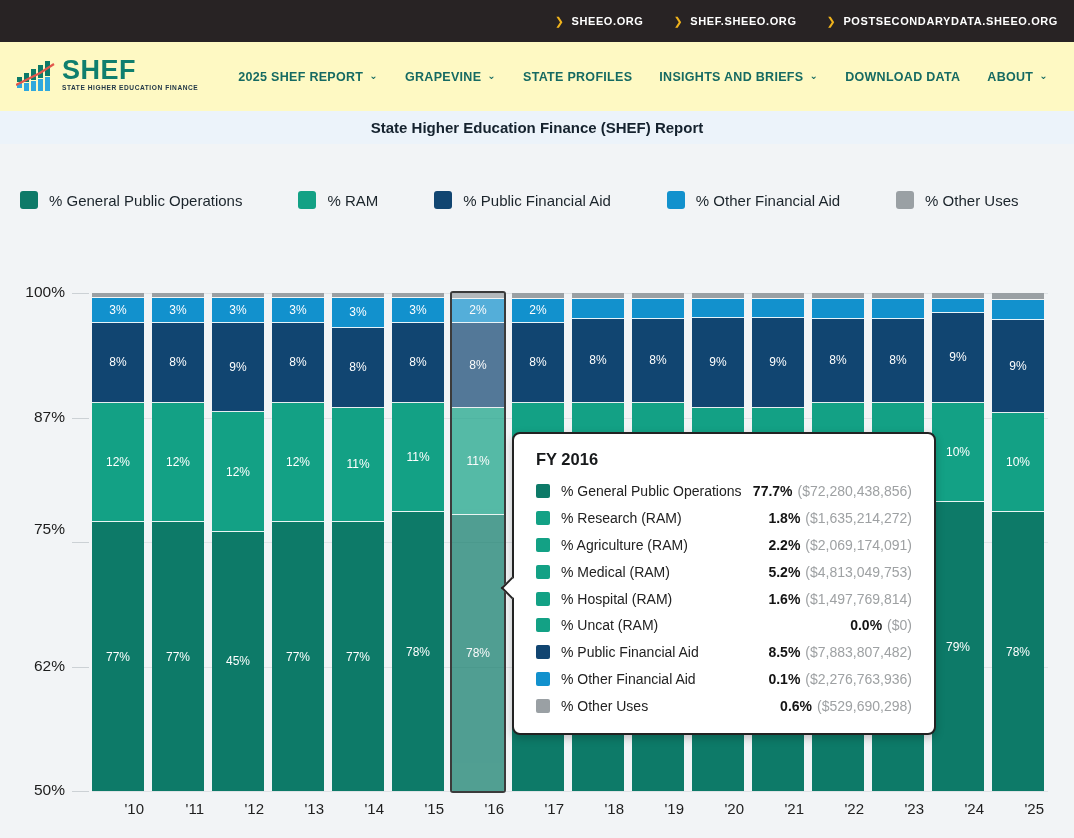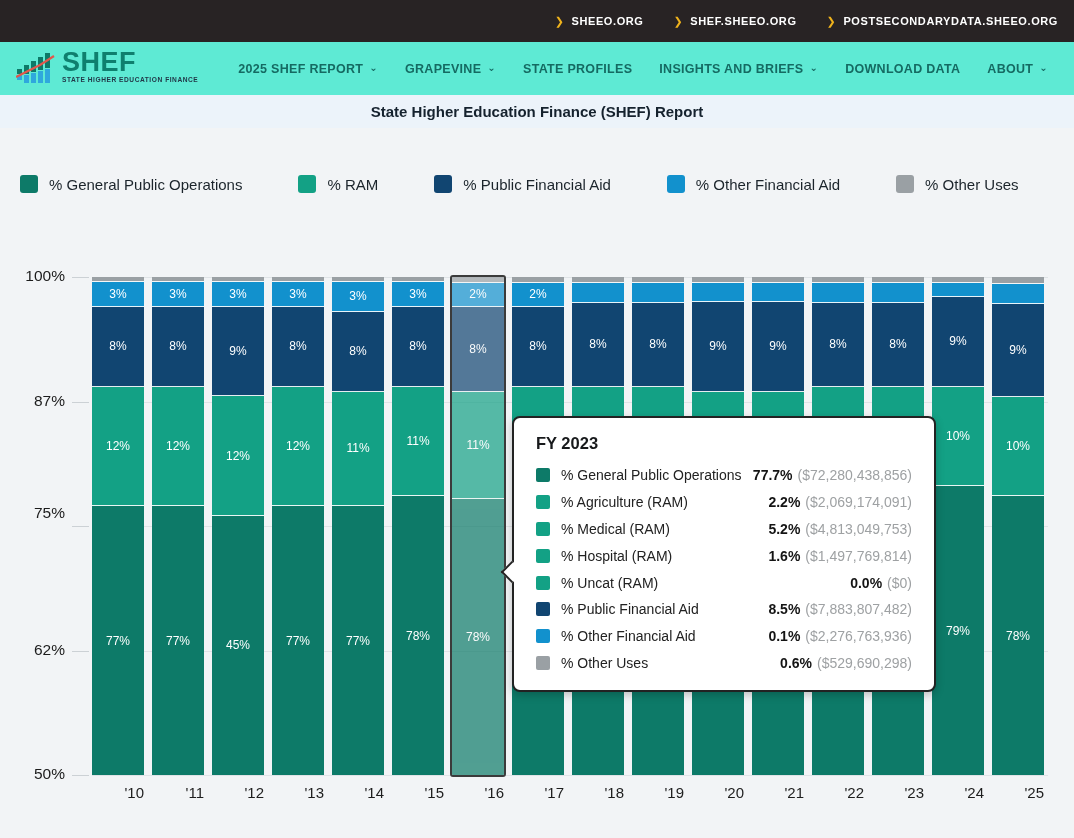--- a/index.html
+++ b/index.html
@@ -8,21 +8,21 @@
   .page { position:relative; width:1074px; height:838px; }
 
   
   .topbar { height:42px; background:#282324; display:flex; align-items:center;
             justify-content:flex-end; gap:30px; padding-right:16px; }
   .topbar .tlink { display:flex; align-items:center; gap:7px; color:#fff;
                    font-size:11px; font-weight:bold; letter-spacing:.6px; cursor:pointer; }
   .topbar .chev { color:#f0b31c; font-size:11px; font-weight:bold; }
 
   
-  .header { height:53px; background:#5eead4; display:flex; align-items:center;
+  .header { height:69px; background:#fef9c3; display:flex; align-items:center;
             justify-content:space-between; padding:0 26px 0 16px; }
   .logo { display:flex; align-items:flex-start; gap:6px; }
   .logo-text-wrap { display:flex; flex-direction:column; }
   .logo-title { color:#0f7f6e; font-size:27px; font-weight:bold; letter-spacing:.5px; line-height:26px; }
   .logo-sub { color:#223848; font-size:6.6px; font-weight:bold; letter-spacing:.55px; margin-top:1px; }
   .nav { display:flex; align-items:center; gap:27px; }
   .nav-item { color:#156a62; font-size:12.5px; font-weight:bold; letter-spacing:.3px;
               display:flex; align-items:center; gap:6px; cursor:pointer; white-space:nowrap; }
   .nav-item .dd { font-size:10px; transform:translateY(-1px); }
 
@@ -302,30 +302,36 @@
           <div class="seg" style="height: 19.92px; flex: 0 0 19.92px; background: rgb(18, 145, 205);"></div>
           <div class="seg" style="height: 92.628px; flex: 0 0 92.628px; background: rgb(17, 69, 113);">9%</div>
           <div class="seg" style="height: 99.6px; flex: 0 0 99.6px; background: rgb(19, 161, 133);">10%</div>
           <div class="seg" style="height: 278.88px; flex: 0 0 278.88px; background: rgb(13, 122, 104);">78%</div>
         </div>
         <div class="xlabel" style="left: 992px; top: 656px;">'25</div>
       </div>
 
     <div class="tooltip">
       <div class="tt-arrow"></div>
-      <div class="tt-title">FY 2023</div>
+      <div class="tt-title">FY 2016</div>
       <div>
           <div class="tt-row">
             <span class="tt-swatch" style="background:#0d7a68"></span>
             <span class="tt-name">% General Public Operations</span>
             <span class="tt-pct">77.7%</span>
             <span class="tt-amt">($72,280,438,856)</span>
           </div>
           <div class="tt-row">
             <span class="tt-swatch" style="background:#13a185"></span>
+            <span class="tt-name">% Research (RAM)</span>
+            <span class="tt-pct">1.8%</span>
+            <span class="tt-amt">($1,635,214,272)</span>
+          </div>
+          <div class="tt-row">
+            <span class="tt-swatch" style="background:#13a185"></span>
             <span class="tt-name">% Agriculture (RAM)</span>
             <span class="tt-pct">2.2%</span>
             <span class="tt-amt">($2,069,174,091)</span>
           </div>
           <div class="tt-row">
             <span class="tt-swatch" style="background:#13a185"></span>
             <span class="tt-name">% Medical (RAM)</span>
             <span class="tt-pct">5.2%</span>
             <span class="tt-amt">($4,813,049,753)</span>
           </div>

